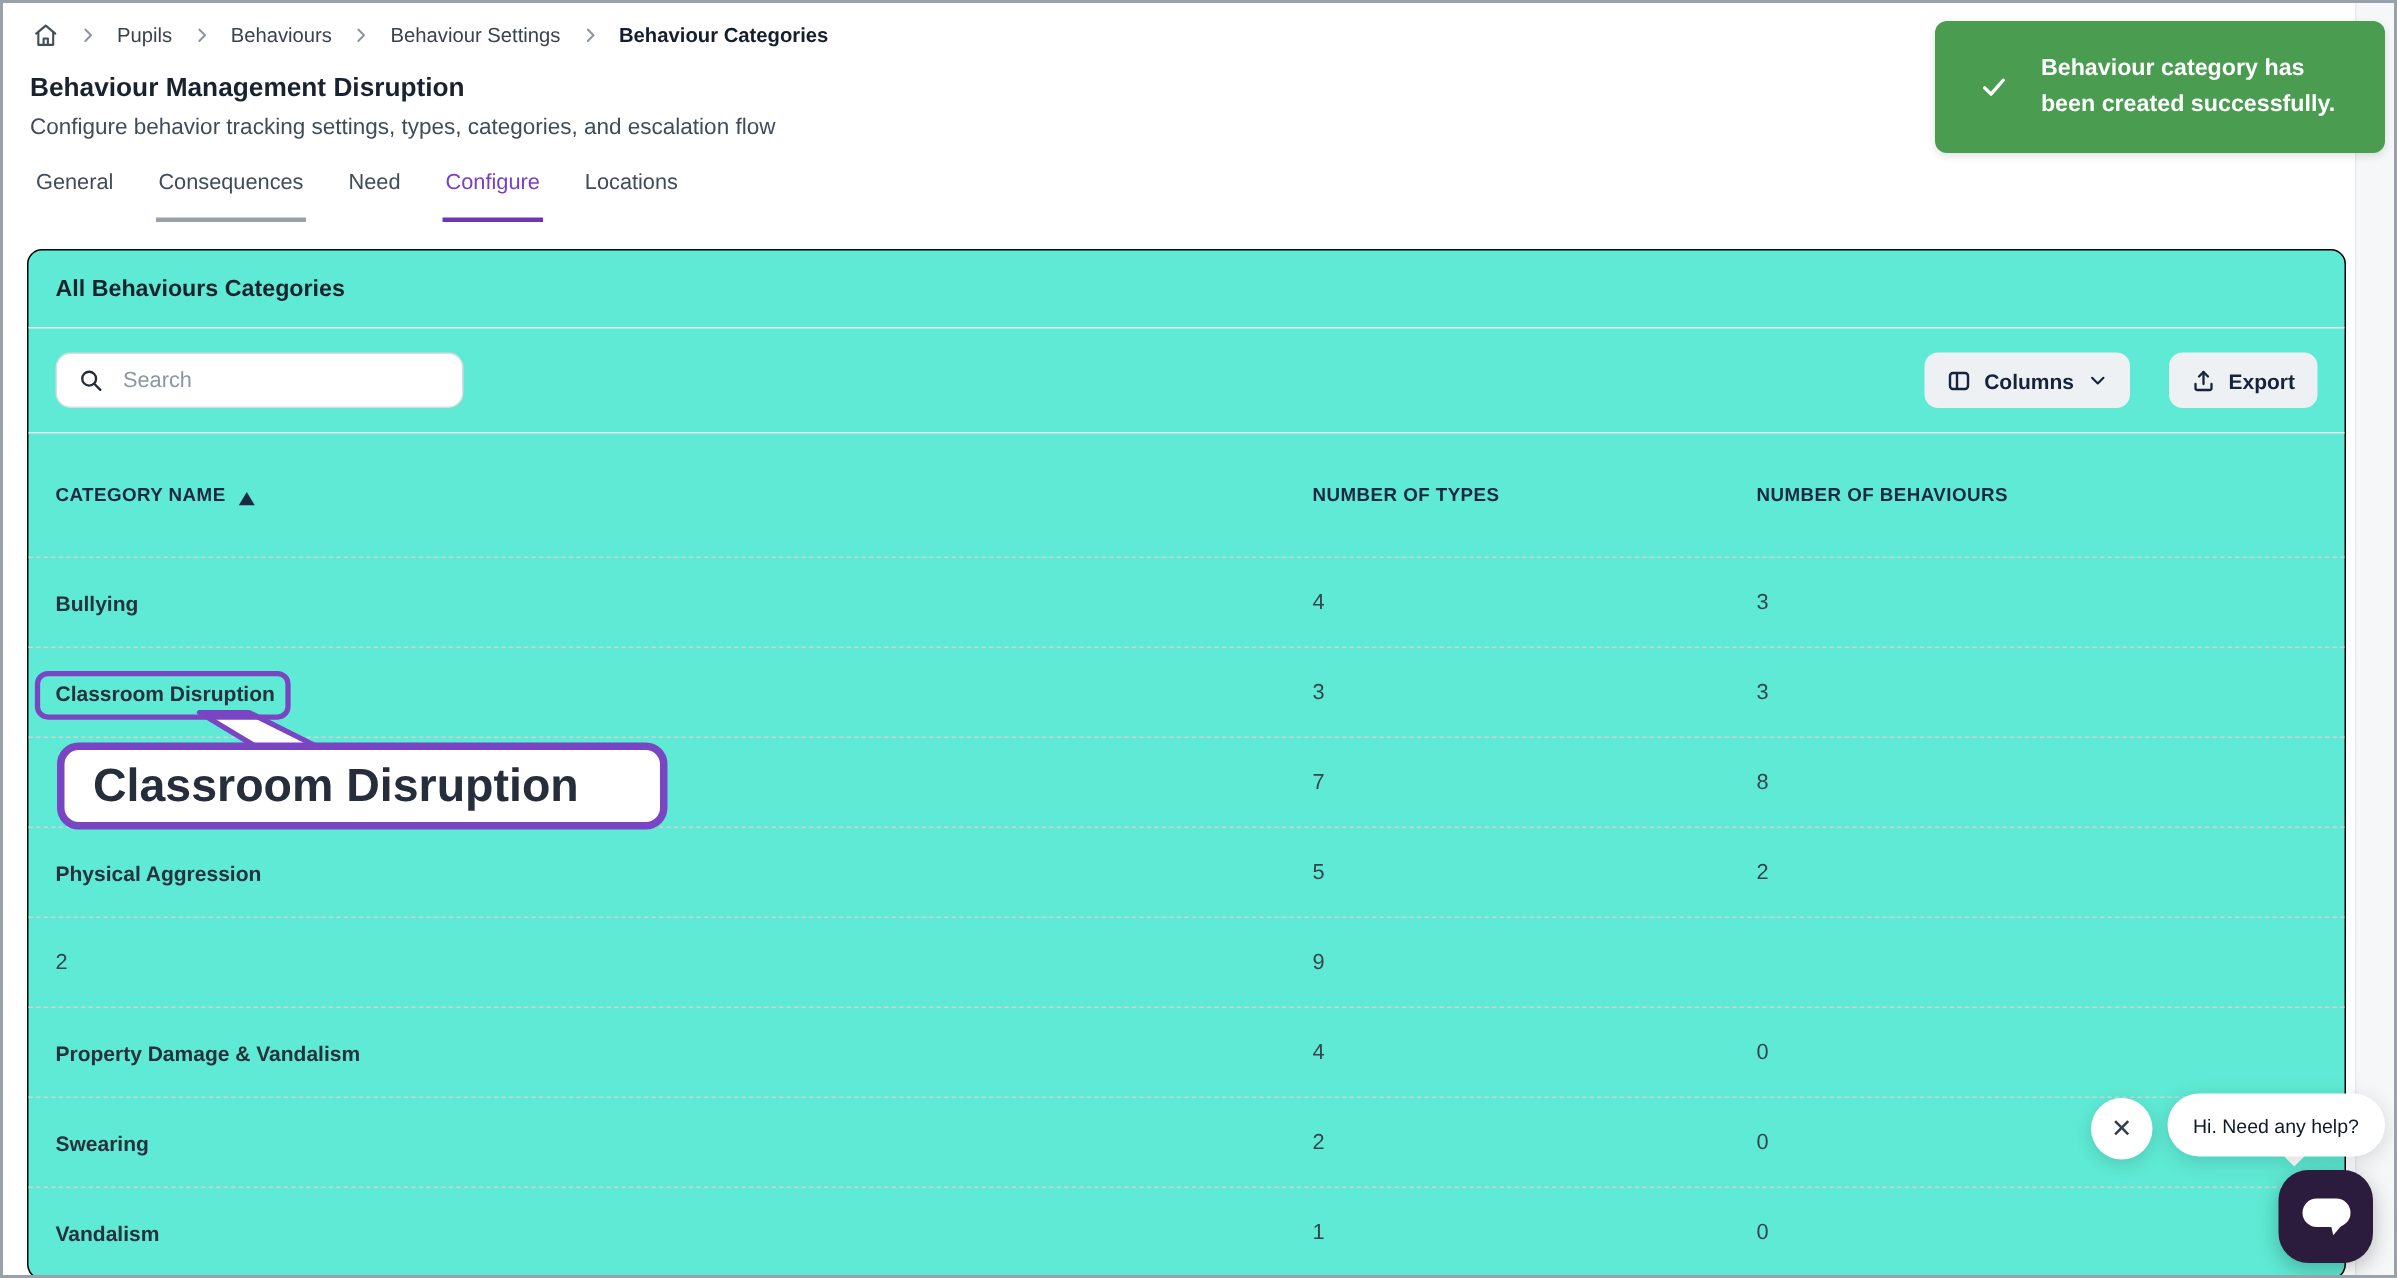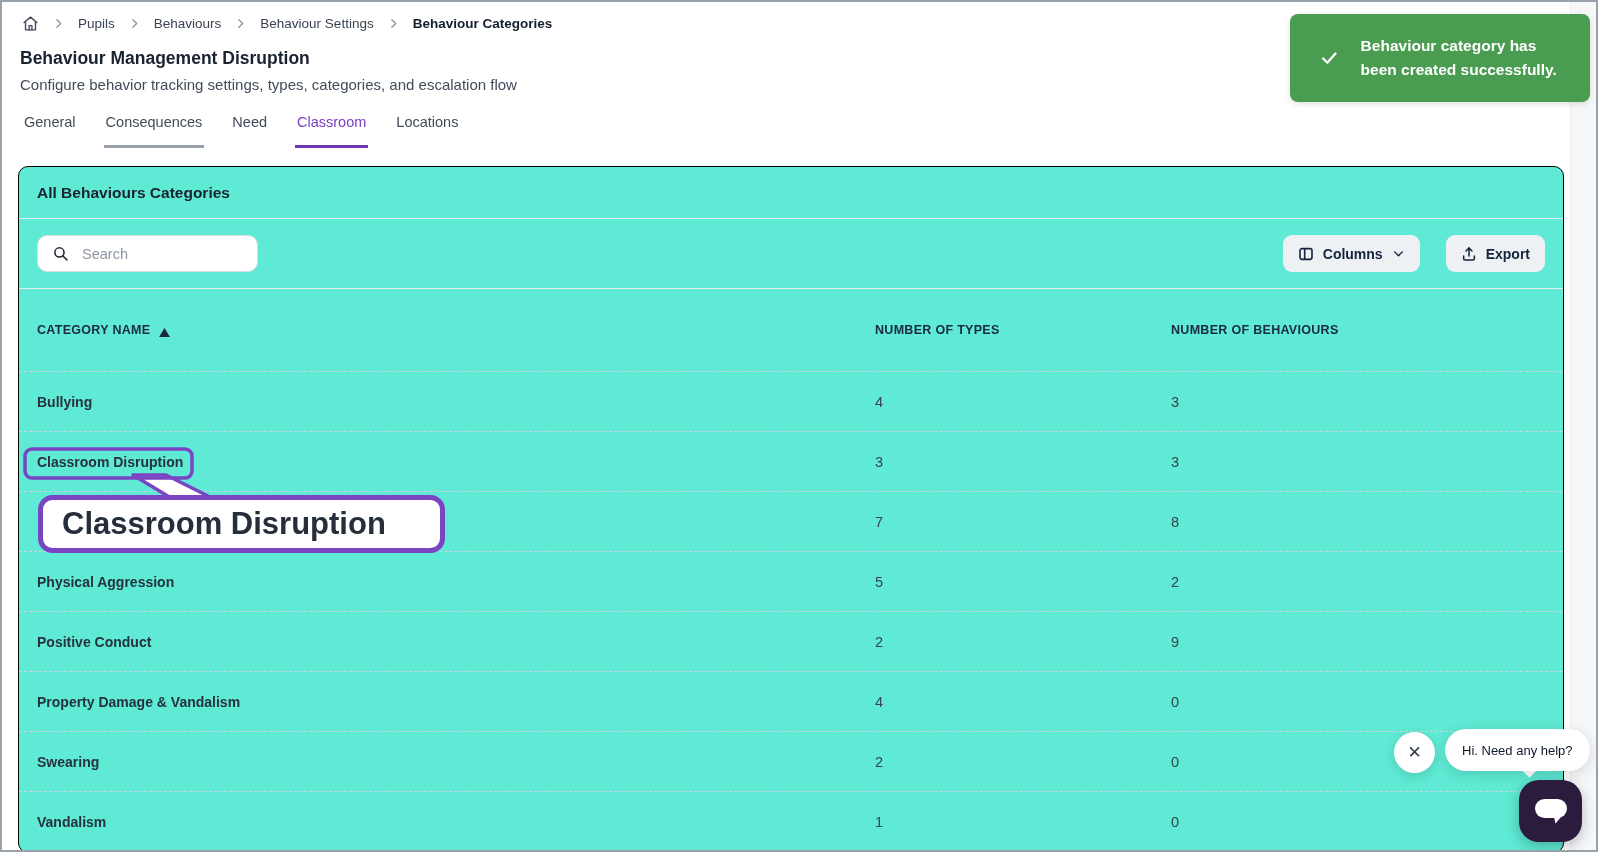--- a/index.html
+++ b/index.html
@@ -47,21 +47,21 @@
   .card-title{
     height:52px; display:flex; align-items:center; padding:0 18px;
     font-size:15.5px; font-weight:700; color:#19222f;
     border-bottom:1px solid #e8ebef;
   }
   .toolbar{
     height:70px; display:flex; align-items:center; justify-content:space-between;
     padding:0 18px; border-bottom:1px solid #e8ebef;
   }
   .search{
-    width:221px; height:37px; border:1px solid #d9dde2; border-radius:10px;
+    width:272px; height:37px; border:1px solid #d9dde2; border-radius:10px;
     display:flex; align-items:center; padding:0 10px 0 14px; gap:13px; background:#fff;
   }
   .search svg{ flex:none; }
   .search input{
     border:none; outline:none; font-size:14.5px; width:100%;
     font-family:"Liberation Sans",sans-serif; color:#27303c; background:transparent;
   }
   .search input::placeholder{ color:#8d95a2; }
   .toolbar-buttons{ display:flex; gap:26px; }
   .btn{
@@ -168,21 +168,21 @@
   <p class="page-subtitle">Configure behavior tracking settings, types, categories, and escalation flow</p>
 </header>
 
 <div class="tabs" id="tabs">
   <div class="tab">General</div>
 
   <div class="tab underlined">Consequences</div>
 
   <div class="tab">Need</div>
 
-  <div class="tab active">Classroom</div>
+  <div class="tab active">Configure</div>
 
   <div class="tab">Locations</div>
 </div>
 
 <section class="card">
   <div class="card-title">All Behaviours Categories</div>
 
   <div class="toolbar">
     <div class="search">
       <svg width="17" height="17" viewBox="0 0 24 24" fill="none" stroke="#212b3a" stroke-width="2.2" stroke-linecap="round">
@@ -242,21 +242,20 @@
     <div class="cell-num">8</div>
   </div>
 
   <div class="row">
     <div class="cell-name">Physical Aggression</div>
     <div class="cell-num">5</div>
     <div class="cell-num">2</div>
   </div>
 
   <div class="row">
-    <div class="cell-name">Positive Conduct</div>
     <div class="cell-num">2</div>
     <div class="cell-num">9</div>
   </div>
 
   <div class="row">
     <div class="cell-name">Property Damage &amp; Vandalism</div>
     <div class="cell-num">4</div>
     <div class="cell-num">0</div>
   </div>
 

